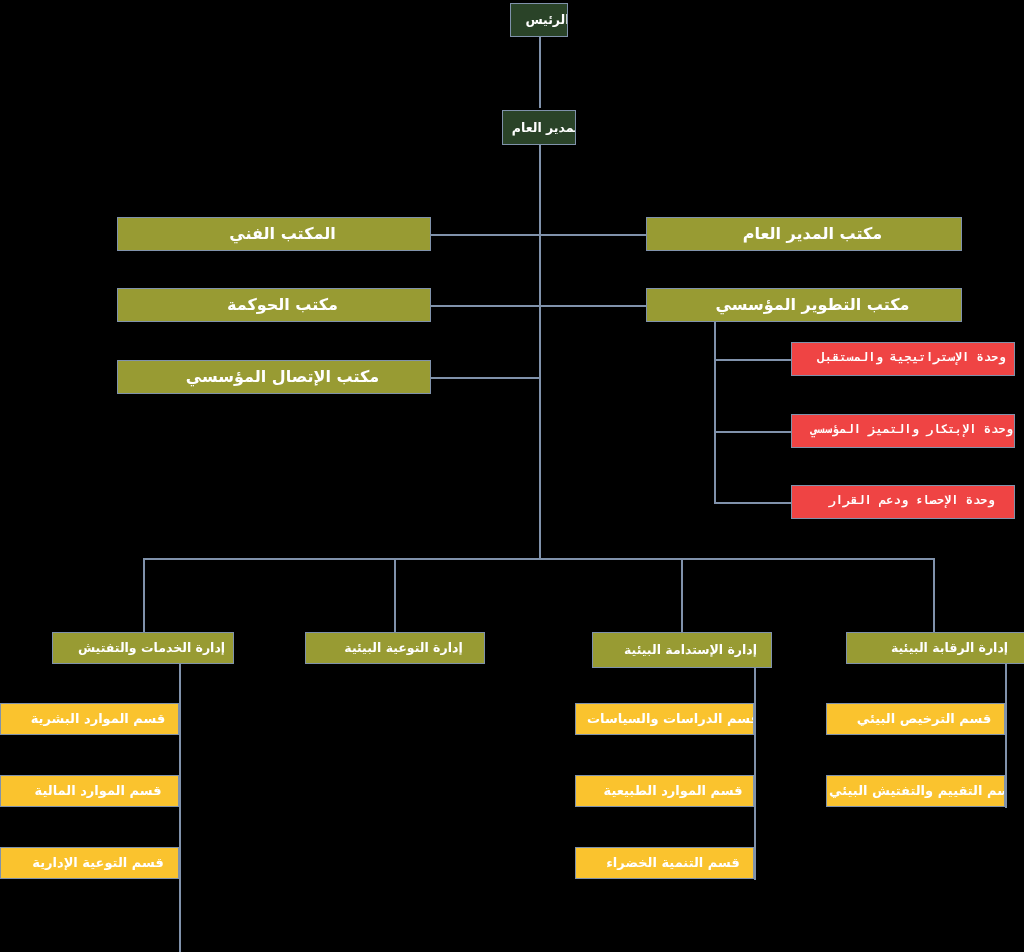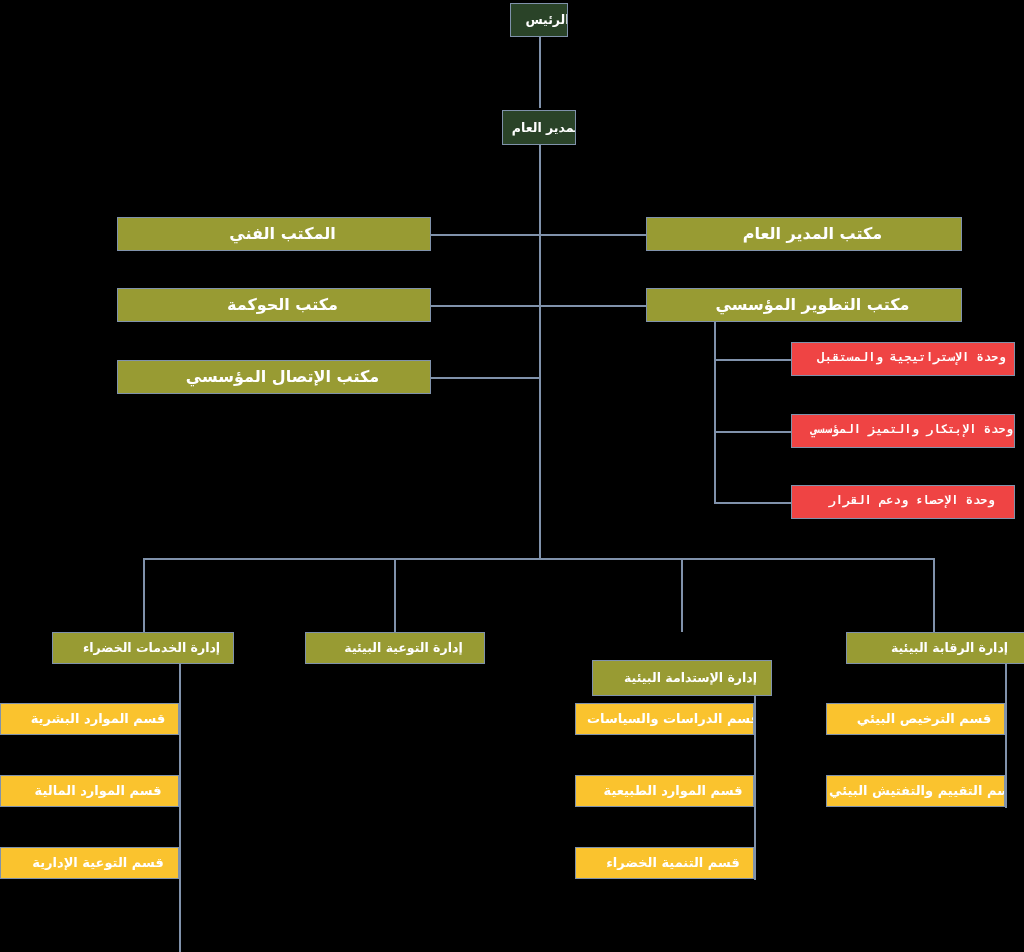--- a/index.html
+++ b/index.html
@@ -75,23 +75,23 @@
   <div class="node lvl-office" style="left:117px;top:360px;width:314px;height:34px;">مكتب الإتصال المؤسسي</div>
 
   <div class="node lvl-office" style="left:646px;top:217px;width:316px;height:34px;">مكتب المدير العام</div>
   <div class="node lvl-office" style="left:646px;top:288px;width:316px;height:34px;">مكتب التطوير المؤسسي</div>
 
   <div class="node lvl-unit" style="left:791px;top:342px;width:224px;height:34px;">وحدة الإستراتيجية والمستقبل</div>
   <div class="node lvl-unit" style="left:791px;top:414px;width:224px;height:34px;">وحدة الإبتكار والتميز المؤسسي</div>
   <div class="node lvl-unit" style="left:791px;top:485px;width:224px;height:34px;">وحدة الإحصاء ودعم القرار</div>
 
   <div class="node lvl-dept" style="left:846px;top:632px;width:190px;height:32px;">إدارة الرقابة البيئية</div>
-  <div class="node lvl-dept" style="left:592px;top:632px;width:180px;height:36px;margin-top:28px;">إدارة الإستدامة البيئية</div>
+  <div class="node lvl-dept" style="left:592px;top:632px;width:180px;height:36px;">إدارة الإستدامة البيئية</div>
   <div class="node lvl-dept" style="left:305px;top:632px;width:180px;height:32px;">إدارة التوعية البيئية</div>
-  <div class="node lvl-dept" style="left:52px;top:632px;width:182px;height:32px;">إدارة الخدمات الخضراء</div>
+  <div class="node lvl-dept" style="left:52px;top:632px;width:182px;height:32px;">إدارة الخدمات والتفتيش</div>
 
   <div class="node lvl-sect" style="left:826px;top:703px;width:179px;height:32px;">قسم الترخيص البيئي</div>
   <div class="node lvl-sect" style="left:826px;top:775px;width:179px;height:32px;">قسم التقييم والتفتيش البيئي</div>
 
   <div class="node lvl-sect" style="left:575px;top:703px;width:179px;height:32px;">قسم الدراسات والسياسات</div>
   <div class="node lvl-sect" style="left:575px;top:775px;width:179px;height:32px;text-align:center;">قسم الموارد الطبيعية</div>
   <div class="node lvl-sect" style="left:575px;top:847px;width:179px;height:32px;">قسم التنمية الخضراء</div>
 
   <div class="node lvl-sect" style="left:0px;top:703px;width:179px;height:32px;">قسم الموارد البشرية</div>
   <div class="node lvl-sect" style="left:0px;top:775px;width:179px;height:32px;">قسم الموارد المالية</div>

